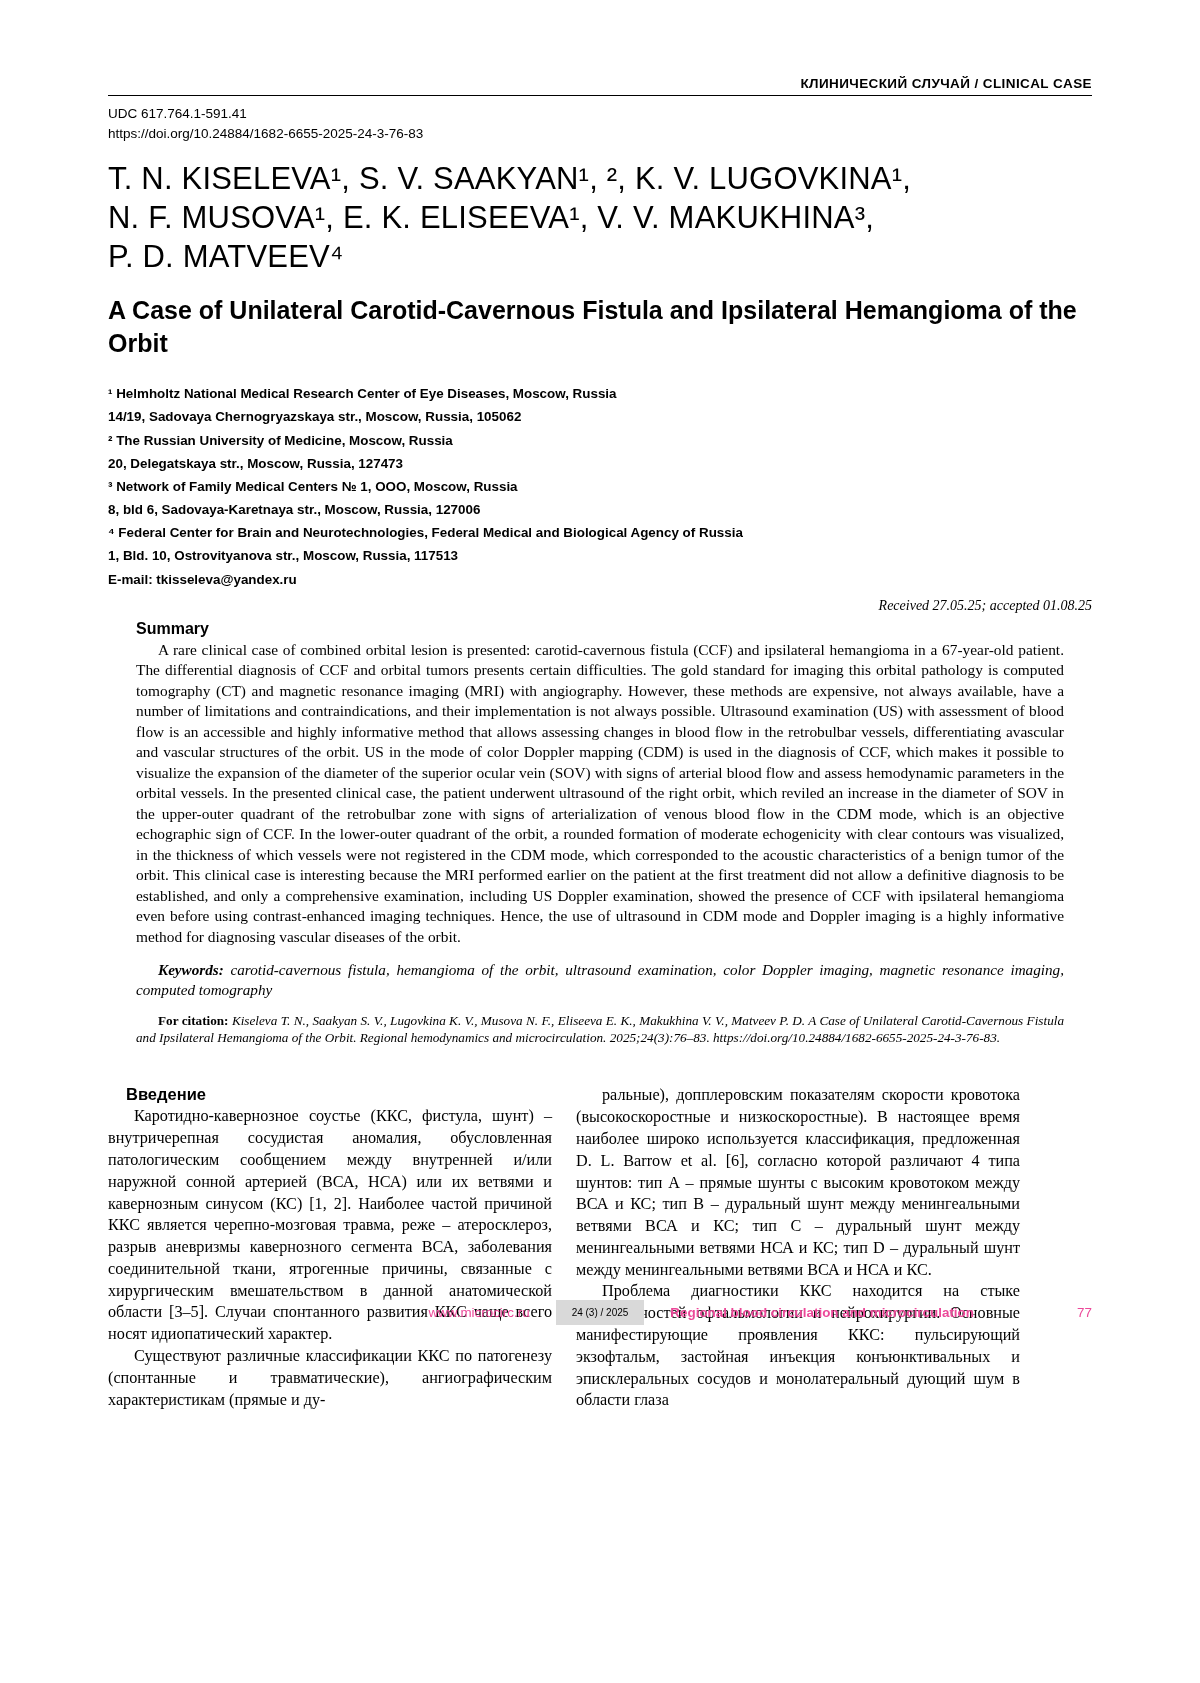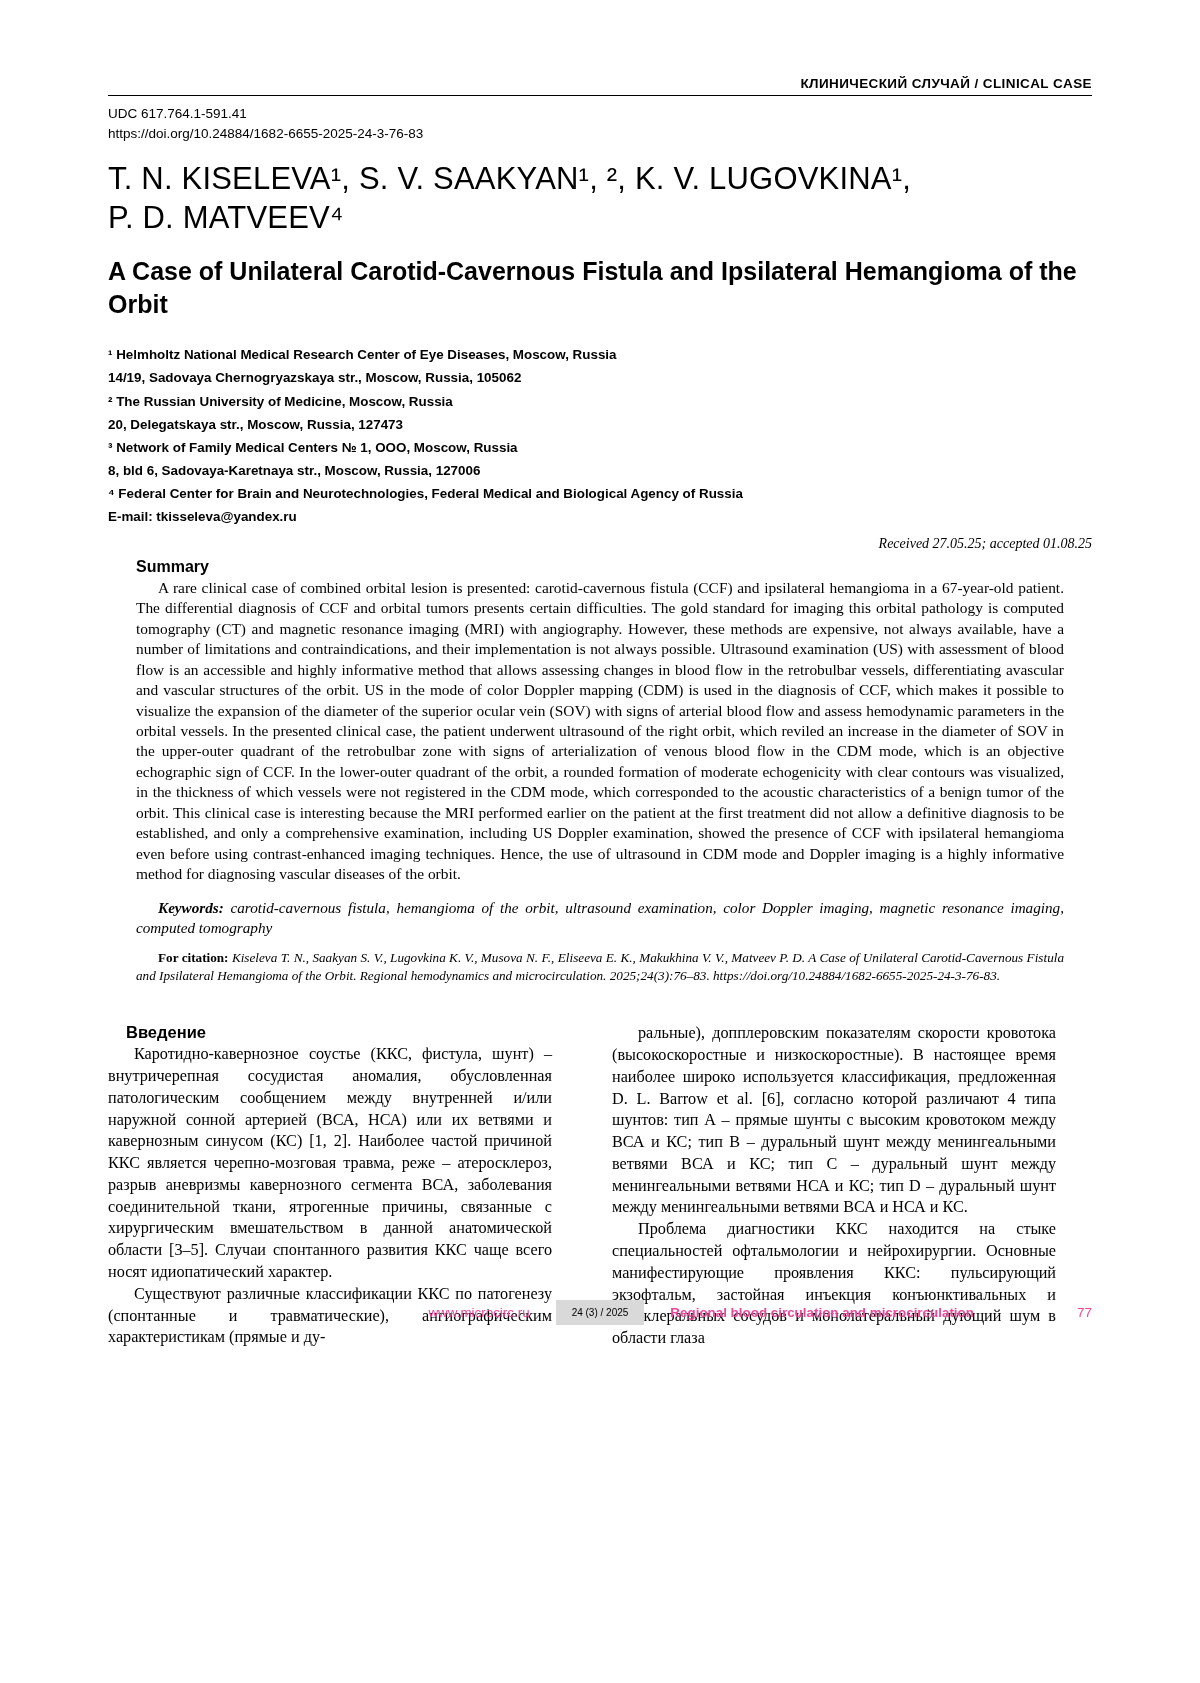--- a/index.html
+++ b/index.html
@@ -109,21 +109,21 @@
     line-height: 1.36;
     text-align: justify;
     text-indent: 22px;
     margin: 11px 0 0 0;
   }
   .citation b { font-style: normal; font-weight: bold; }
 
   .cols {
     margin-top: 38px;
     display: flex;
-    gap: 60px;
+    gap: 24px;
   }
   .col { width: 444px; }
   .sec-head {
     font-family: "Liberation Sans", sans-serif;
     font-weight: bold;
     font-size: 16.5px;
     margin: 0 0 2px 18px;
   }
   .col p {
     margin: 0;
@@ -177,33 +177,35 @@
   <div class="runhead">КЛИНИЧЕСКИЙ СЛУЧАЙ / CLINICAL CASE</div>
   <div class="rule-top"></div>
 
   <div class="udc">
     <div>UDC 617.764.1-591.41</div>
     <div>https://doi.org/10.24884/1682-6655-2025-24-3-76-83</div>
   </div>
 
   <div class="authors">
     <div>T. N. KISELEVA¹, S. V. SAAKYAN¹, ², K. V. LUGOVKINA¹,</div>
+    <div>N. F. MUSOVA¹, E. K. ELISEEVA¹, V. V. MAKUKHINA³,</div>
     <div>P. D. MATVEEV⁴</div>
   </div>
 
   <div class="title">A Case of Unilateral Carotid-Cavernous Fistula and Ipsilateral Hemangioma of the Orbit</div>
 
   <div>
     <div class="affil">¹ Helmholtz National Medical Research Center of Eye Diseases, Moscow, Russia</div>
     <div class="affil">14/19, Sadovaya Chernogryazskaya str., Moscow, Russia, 105062</div>
     <div class="affil">² The Russian University of Medicine, Moscow, Russia</div>
     <div class="affil">20, Delegatskaya str., Moscow, Russia, 127473</div>
     <div class="affil">³ Network of Family Medical Centers № 1, ООО, Moscow, Russia</div>
     <div class="affil">8, bld 6, Sadovaya-Karetnaya str., Moscow, Russia, 127006</div>
     <div class="affil">⁴ Federal Center for Brain and Neurotechnologies, Federal Medical and Biological Agency of Russia</div>
+    <div class="affil">1, Bld. 10, Ostrovityanova str., Moscow, Russia, 117513</div>
     <div class="affil">E-mail: tkisseleva@yandex.ru</div>
   </div>
 
   <div class="received">Received 27.05.25; accepted 01.08.25</div>
 
   <div class="abs-wrap">
     <div class="abs-head">Summary</div>
     <p class="abs-body">A rare clinical case of combined orbital lesion is presented: carotid-cavernous fistula (CCF) and ipsilateral hemangioma in a 67-year-old patient. The differential diagnosis of CCF and orbital tumors presents certain difficulties. The gold standard for imaging this orbital pathology is computed tomography (CT) and magnetic resonance imaging (MRI) with angiography. However, these methods are expensive, not always available, have a number of limitations and contraindications, and their implementation is not always possible. Ultrasound examination (US) with assessment of blood flow is an accessible and highly informative method that allows assessing changes in blood flow in the retrobulbar vessels, differentiating avascular and vascular structures of the orbit. US in the mode of color Doppler mapping (CDM) is used in the diagnosis of CCF, which makes it possible to visualize the expansion of the diameter of the superior ocular vein (SOV) with signs of arterial blood flow and assess hemodynamic parameters in the orbital vessels. In the presented clinical case, the patient underwent ultrasound of the right orbit, which reviled an increase in the diameter of SOV in the upper-outer quadrant of the retrobulbar zone with signs of arterialization of venous blood flow in the CDM mode, which is an objective echographic sign of CCF. In the lower-outer quadrant of the orbit, a rounded formation of moderate echogenicity with clear contours was visualized, in the thickness of which vessels were not registered in the CDM mode, which corresponded to the acoustic characteristics of a benign tumor of the orbit. This clinical case is interesting because the MRI performed earlier on the patient at the first treatment did not allow a definitive diagnosis to be established, and only a comprehensive examination, including US Doppler examination, showed the presence of CCF with ipsilateral hemangioma even before using contrast-enhanced imaging techniques. Hence, the use of ultrasound in CDM mode and Doppler imaging is a highly informative method for diagnosing vascular diseases of the orbit.</p>
 
     <p class="keywords"><b>Keywords:</b><span> carotid-cavernous fistula, hemangioma of the orbit, ultrasound examination, color Doppler imaging, magnetic resonance imaging, computed tomography</span></p>

